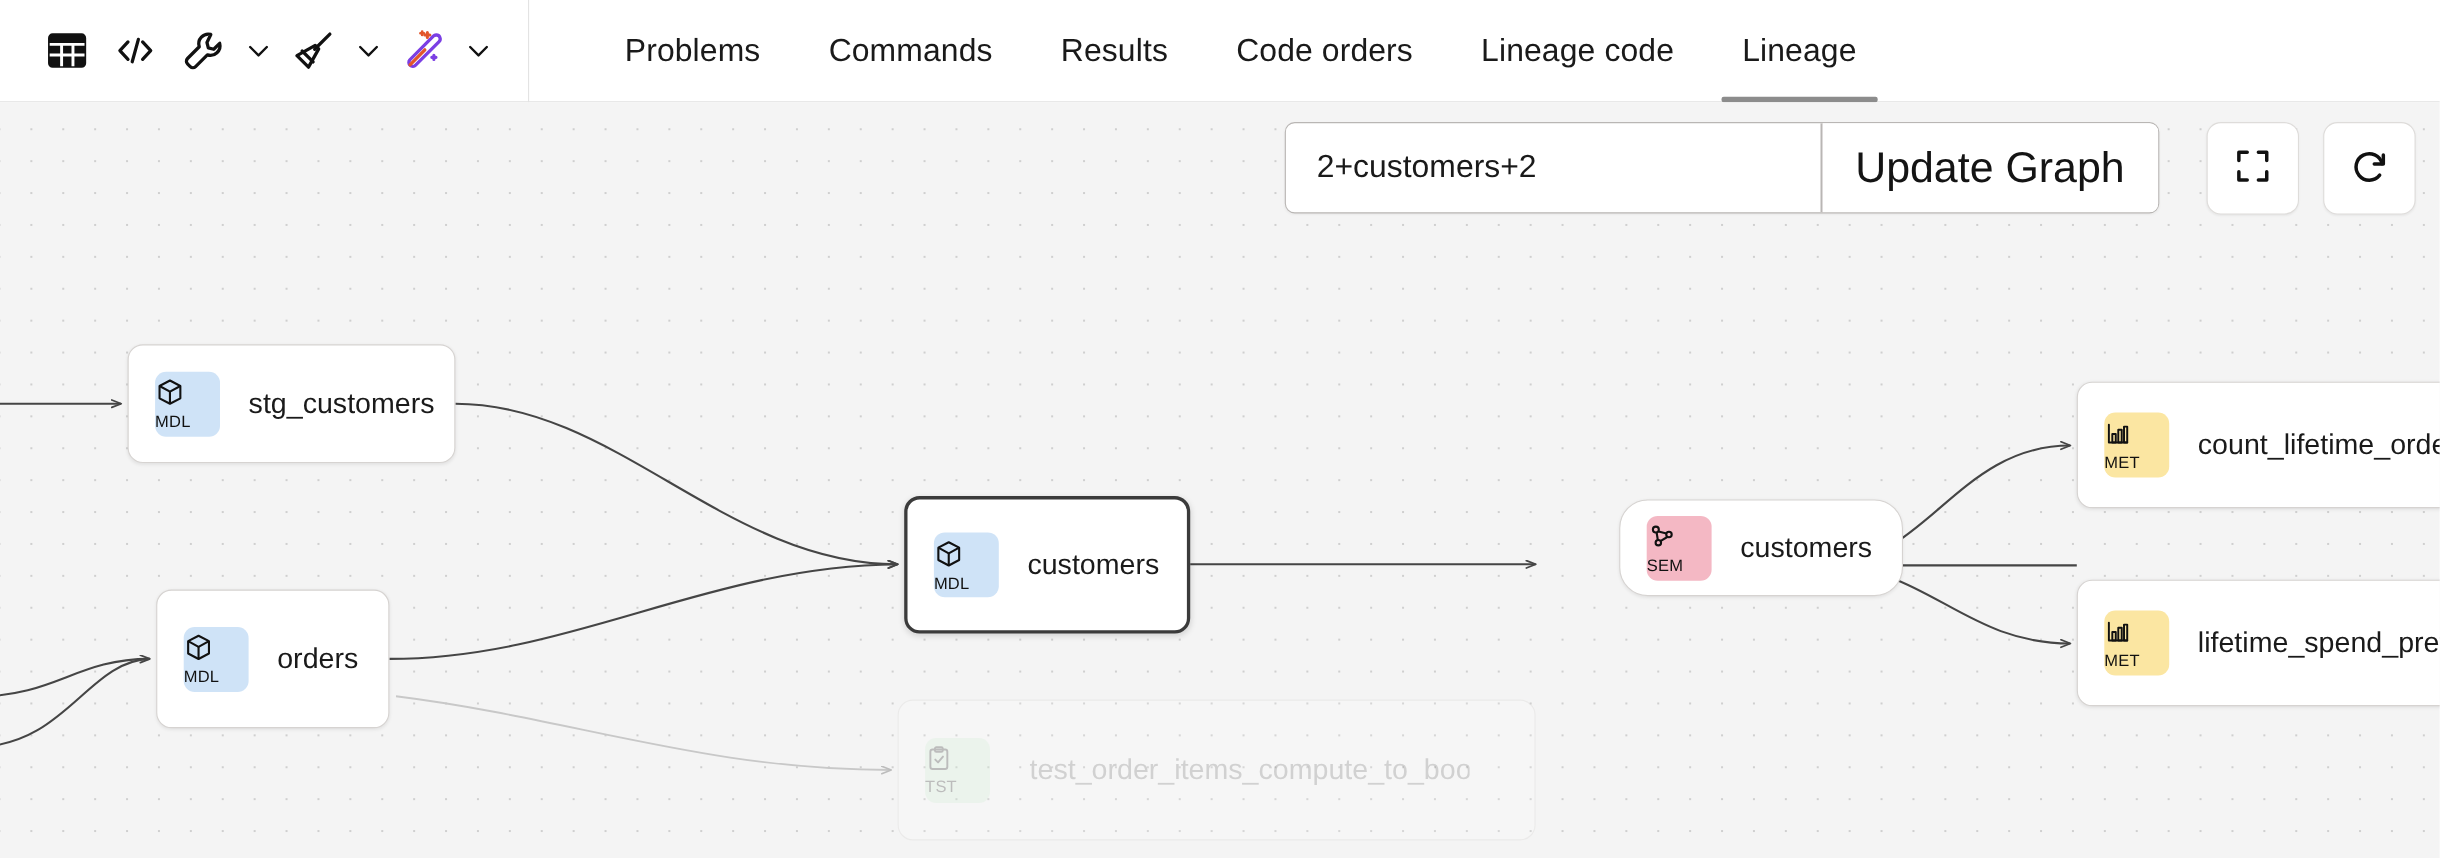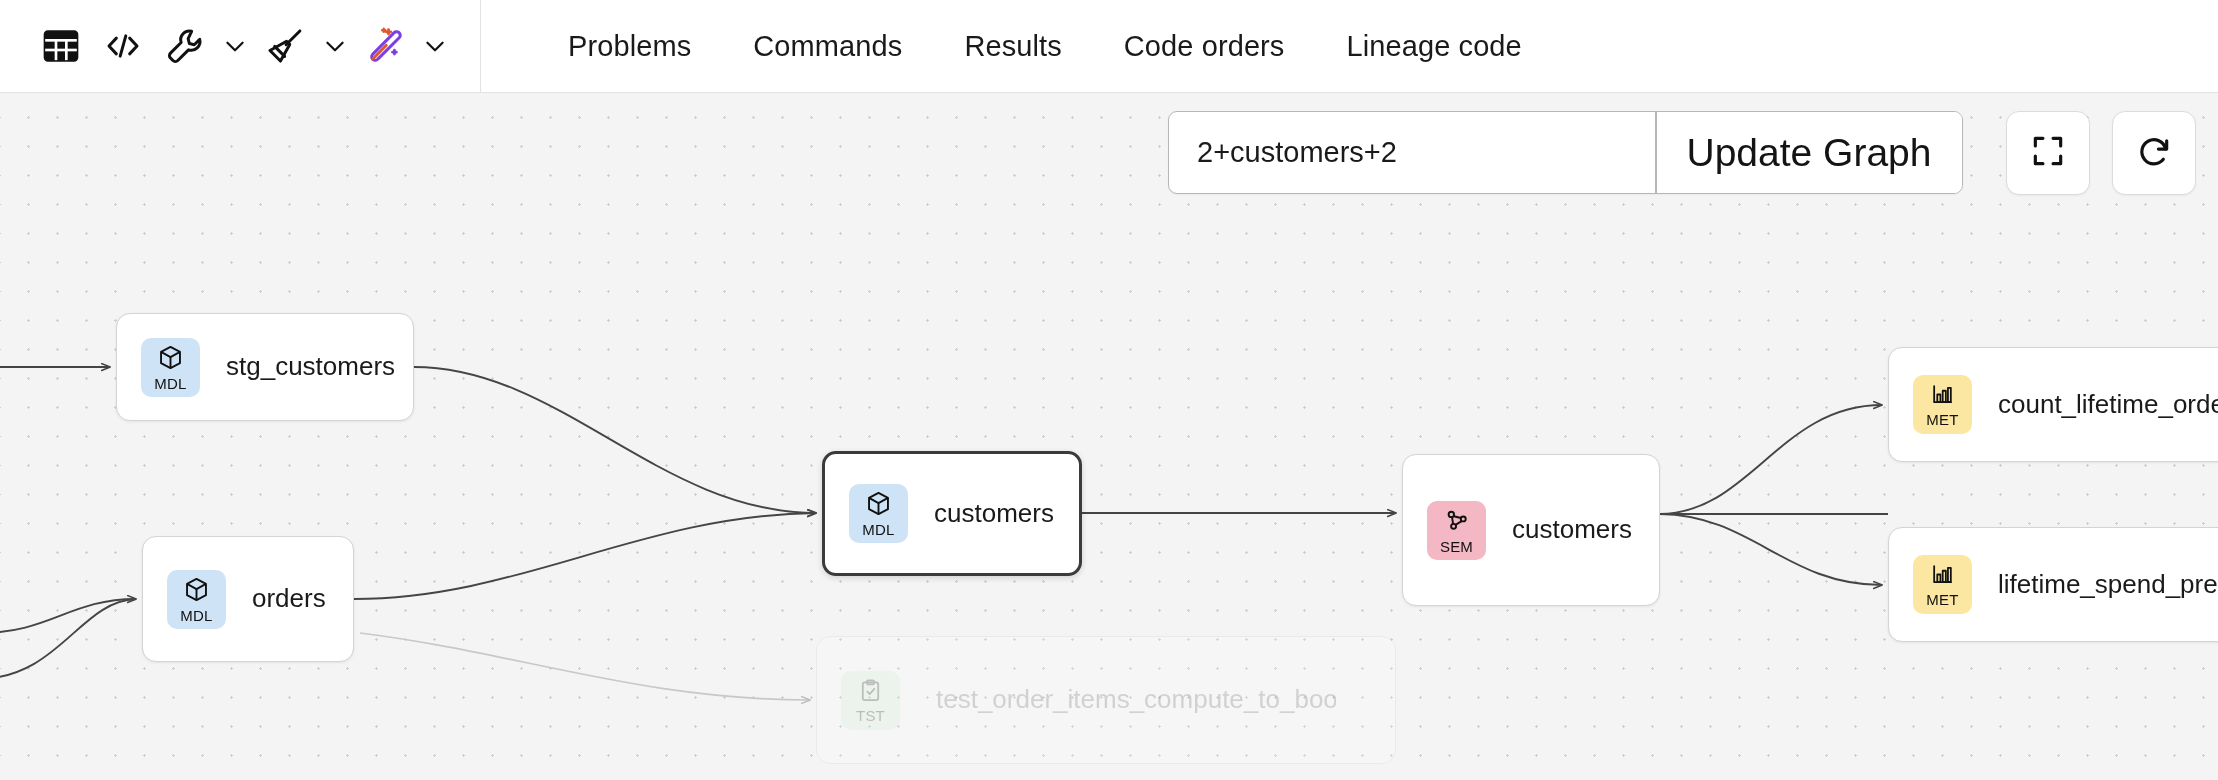--- a/index.html
+++ b/index.html
@@ -148,21 +148,21 @@
     background: rgba(255,255,255,0.45);
     box-shadow: none;
     border-color: #d8d6d4;
     gap: 10px;
   }
   .badge {
     width: 59px; height: 59px;
     border-radius: 10px;
     margin-left: 24px;
     display: flex; flex-direction: column;
-    align-items: center; justify-content: center;
+    justify-content: center;
     flex: none;
     gap: 1px;
   }
   .badge-mdl { background: #cfe3f7; }
   .badge-sem { background: #f4b8c4; }
   .badge-met { background: #fbe6a2; }
   .badge-tst { background: #d9f2dd; }
   .badge-label {
     font-size: 15px;
     font-weight: 400;
@@ -179,21 +179,21 @@
     line-height: 1.28;
     overflow: hidden;
   }
   .node.faded .node-label { color: #8a8a8a; }
 
   
   #node-stg-customers { left: 116px; top: 220px; width: 298px; height: 108px; }
   #node-orders        { left: 142px; top: 443px; width: 212px; height: 126px; }
   #node-customers-mdl { left: 822px; top: 358px; width: 260px; height: 125px; }
   #node-test-order    { left: 816px; top: 543px; width: 580px; height: 128px; }
-  #node-customers-sem { left: 1402px; top: 361px; width: 258px; height: 152px; }
+  #node-customers-sem { left: 1472px; top: 361px; width: 258px; height: 88px; border-radius: 26px; }
   #node-count-lifetime{ left: 1888px; top: 254px; width: 420px; height: 115px; }
   #node-lifetime-spend{ left: 1888px; top: 434px; width: 420px; height: 115px; }
 
   #node-test-order .node-label { width: 400px; }
 </style>
 </head>
 <body>
 
 <div id="app">
 
@@ -260,20 +260,21 @@
 
       <div class="toolbar-divider"></div>
     </div>
 
     <div class="tabs">
       <div class="tab">Problems</div>
       <div class="tab">Commands</div>
       <div class="tab">Results</div>
       <div class="tab">Code orders</div>
       <div class="tab">Lineage code</div>
+      <div class="tab active">Lineage</div>
     </div>
   </div>
 
   <div class="canvas">
 
     <svg class="edges" viewBox="0 0 2218 687" preserveAspectRatio="none">
       <defs>
         <marker id="arrow" markerWidth="11" markerHeight="11" refX="9.4" refY="4" orient="auto" markerUnits="userSpaceOnUse">
           <path d="M1,0.6 L9.6,4 L1,7.4" fill="none" stroke="#454545" stroke-width="1.6" stroke-linecap="round" stroke-linejoin="round"></path>
         </marker>

